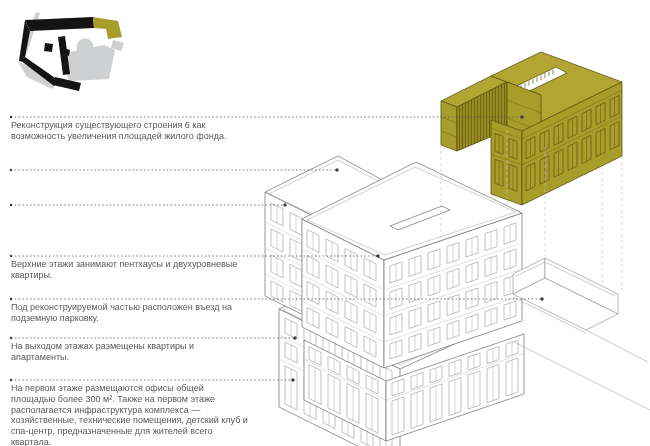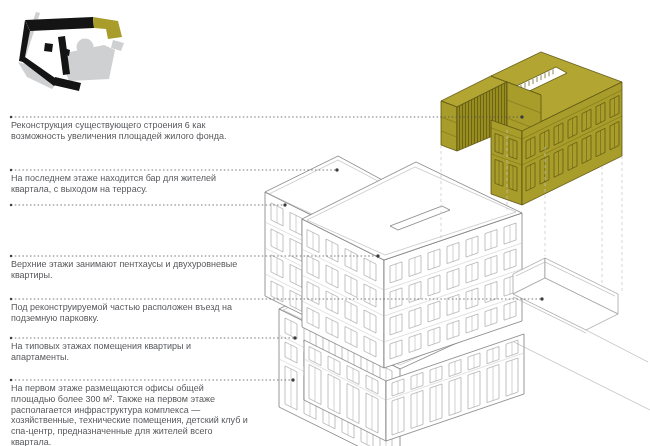--- a/index.html
+++ b/index.html
@@ -424,18 +424,17 @@
         <line x1="3" y1="338" x2="287" y2="338" class="leader"></line>
         <circle cx="3" cy="338" r="1.2" class="leader-dot"></circle>
         <circle cx="287" cy="338" r="1.7" class="leader-dot"></circle>
         <line x1="3" y1="380" x2="285" y2="380" class="leader"></line>
         <circle cx="3" cy="380" r="1.2" class="leader-dot"></circle>
         <circle cx="285" cy="380" r="1.7" class="leader-dot"></circle>
       </g>
   </svg>
 
   <div class="ann" style="top:120px"><span>Реконструкция существующего строения 6 как возможность увеличения площадей жилого фонда.</span></div>
-  <div class="ann" style="top:173px"><span>На последнем этаже находится бар для жителей квартала, с выходом на террасу.</span></div>
   <div class="ann" style="top:259px"><span>Верхние этажи занимают пентхаусы и двухуровневые квартиры.</span></div>
   <div class="ann" style="top:302px"><span>Под реконструируемой частью расположен въезд на подземную парковку.</span></div>
-  <div class="ann" style="top:341px"><span>На типовых этажах помещения квартиры и апартаменты.</span></div>
+  <div class="ann" style="top:341px"><span>На выходом этажах размещены квартиры и апартаменты.</span></div>
   <div class="ann" style="top:383px"><span>На первом этаже размещаются офисы общей площадью более 300 м². Также на первом этаже располагается инфраструктура комплекса — хозяйственные, технические помещения, детский клуб и спа-центр, предназначенные для жителей всего квартала.</span></div>
 </div>
 
 </body></html>

